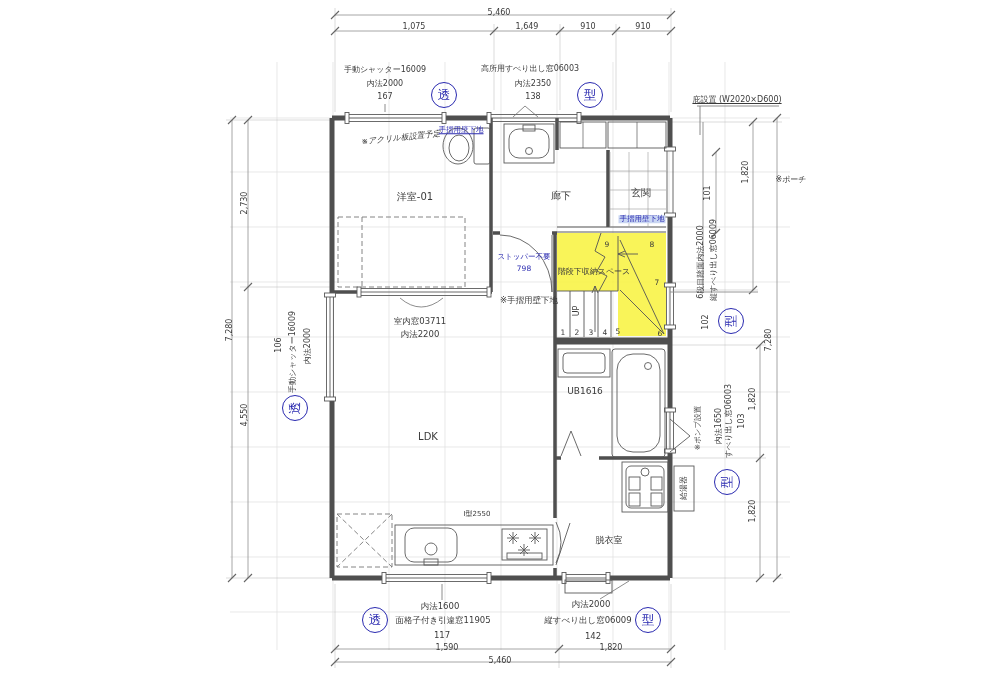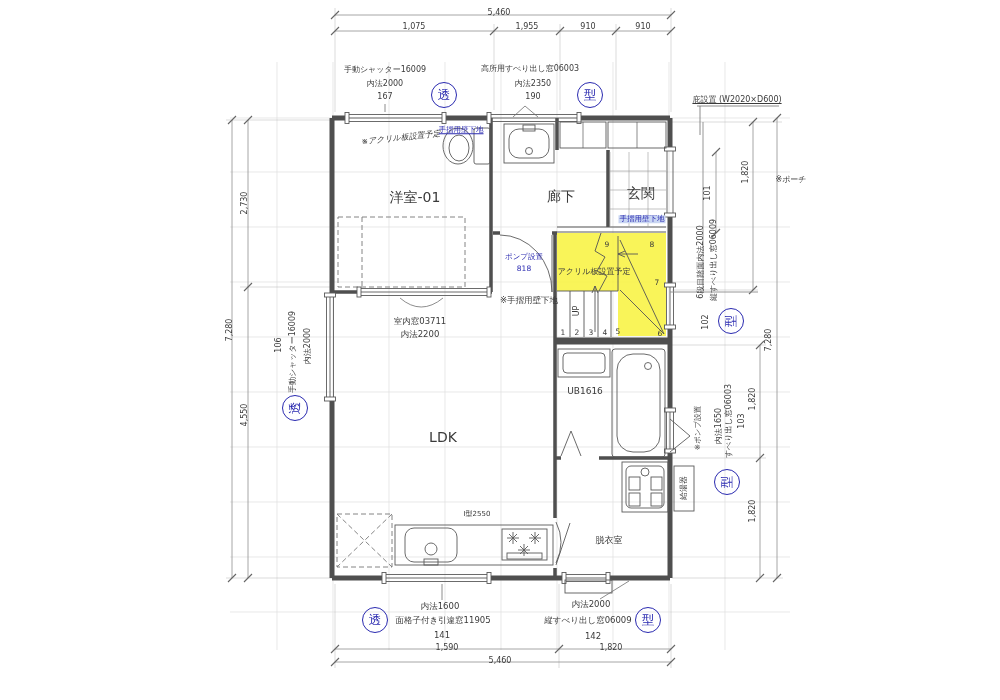--- a/index.html
+++ b/index.html
@@ -2,21 +2,21 @@
 <html><head>
 <meta charset="utf-8">
 <style>
   html,body{margin:0;padding:0;background:#fff;}
   #canvas{position:relative;width:1000px;height:700px;background:#fff;overflow:hidden;
           font-family:"DejaVu Sans",sans-serif;}
   #plan-svg{position:absolute;left:0;top:0;}
   .lbl{position:absolute;transform:translate(-50%,-50%);font-size:8.5px;color:#3a3a3a;
        white-space:nowrap;line-height:1;}
   .v{transform:translate(-50%,-50%) rotate(-90deg);}
-  .s7{font-size:7px}.s75{font-size:7.5px}.s8{font-size:8px}.s9{font-size:9px}.s10{font-size:14px}
+  .s7{font-size:7px}.s75{font-size:7.5px}.s8{font-size:8px}.s9{font-size:9px}.s10{font-size:10px}
   .blue{color:#2a2ab0}
   .u{text-decoration:underline}
   .hl{background:#c9d6f2;padding:0 1px}
   .it{font-style:italic;transform:translate(-50%,-50%) rotate(-6deg);}
   .circ{position:absolute;transform:translate(-50%,-50%);width:24px;height:24px;
         border:1.5px solid #2a2ab0;border-radius:50%;color:#2a2ab0;display:flex;
         align-items:center;justify-content:center;font-size:12.5px;background:transparent;}
   .circ.v{transform:translate(-50%,-50%) rotate(-90deg);}
 </style>
 </head>
@@ -196,32 +196,32 @@
     <path d="M385,104 V112"></path>
     <path d="M513,117 L525,106 L538,117"></path>
     <path d="M400,298 Q421,316 443,298"></path>
     <path d="M697,106 H779 M700,106 V135"></path>
     <path d="M600,599 L629,581 M442,600 V584"></path>
   </g>
 </svg>
 
 <div class="lbl s8" style="left:499px;top:13px">5,460</div>
 <div class="lbl s8" style="left:414px;top:27px">1,075</div>
-<div class="lbl s8" style="left:527px;top:27px">1,955</div>
+<div class="lbl s8" style="left:527px;top:27px">1,649</div>
 <div class="lbl s8" style="left:588px;top:27px">910</div>
 <div class="lbl s8" style="left:643px;top:27px">910</div>
 
 <div class="lbl s8" style="left:385px;top:70px">手動シャッター16009</div>
 <div class="lbl s8" style="left:385px;top:84px">内法2000</div>
 <div class="lbl s8" style="left:385px;top:97px">167</div>
 <div class="circ" style="left:444px;top:95px">透</div>
 
 <div class="lbl s8" style="left:530px;top:69px">高所用すべり出し窓06003</div>
 <div class="lbl s8" style="left:533px;top:84px">内法2350</div>
-<div class="lbl s8" style="left:533px;top:97px">190</div>
+<div class="lbl s8" style="left:533px;top:97px">138</div>
 <div class="circ" style="left:590px;top:95px">型</div>
 
 <div class="lbl s8 u" style="left:737px;top:100px">庇設置 (W2020×D600)</div>
 <div class="lbl s8" style="left:791px;top:180px">※ポーチ</div>
 <div class="lbl s8 v" style="left:746px;top:172px">1,820</div>
 <div class="lbl s8 v" style="left:708px;top:193px">101</div>
 
 <div class="lbl s8 v" style="left:245px;top:203px">2,730</div>
 <div class="lbl s8 v" style="left:230px;top:330px">7,280</div>
 <div class="lbl s8 v" style="left:245px;top:415px">4,550</div>
@@ -233,60 +233,60 @@
 
 <div class="lbl s8 it" style="left:401px;top:138px">※アクリル板設置予定</div>
 <div class="lbl s75 blue u" style="left:461px;top:130px">手摺用壁下地</div>
 <div class="lbl s10" style="left:415px;top:197px">洋室-01</div>
 <div class="lbl" style="left:420px;top:321px">室内窓03711</div>
 <div class="lbl" style="left:420px;top:334px">内法2200</div>
 
 <div class="lbl s10" style="left:561px;top:196px">廊下</div>
 <div class="lbl s10" style="left:641px;top:193px">玄関</div>
 <div class="lbl s75 blue hl" style="left:642px;top:219px">手摺用壁下地</div>
-<div class="lbl s75 blue" style="left:524px;top:257px">ポンプ設置</div>
-<div class="lbl s75 blue" style="left:524px;top:269px">818</div>
+<div class="lbl s75 blue" style="left:524px;top:257px">ストッパー不要</div>
+<div class="lbl s75 blue" style="left:524px;top:269px">798</div>
 <div class="lbl" style="left:529px;top:300px">※手摺用壁下地</div>
 
-<div class="lbl s8" style="left:594px;top:272px">アクリル板設置予定</div>
+<div class="lbl s8" style="left:594px;top:272px">階段下収納スペース</div>
 <div class="lbl s75" style="left:563px;top:333px">1</div>
 <div class="lbl s75" style="left:577px;top:333px">2</div>
 <div class="lbl s75" style="left:591px;top:333px">3</div>
 <div class="lbl s75" style="left:605px;top:333px">4</div>
 <div class="lbl s75" style="left:618px;top:332px">5</div>
 <div class="lbl s75" style="left:660px;top:334px">6</div>
 <div class="lbl s75" style="left:657px;top:283px">7</div>
 <div class="lbl s75" style="left:652px;top:245px">8</div>
 <div class="lbl s75" style="left:607px;top:245px">9</div>
 <div class="lbl s8 v" style="left:577px;top:311px">UP</div>
 
 <div class="lbl s8 v" style="left:701px;top:262px">6段目踏面内法2000</div>
 <div class="lbl s8 v" style="left:714px;top:260px">縦すべり出し窓06009</div>
 <div class="lbl s8 v" style="left:706px;top:322px">102</div>
 <div class="circ v" style="left:731px;top:321px">型</div>
 <div class="lbl s8 v" style="left:769px;top:340px">7,280</div>
 
-<div class="lbl s10" style="left:443px;top:437px">LDK</div>
+<div class="lbl s10" style="left:428px;top:437px">LDK</div>
 <div class="lbl s9" style="left:585px;top:391px">UB1616</div>
 <div class="lbl s7" style="left:477px;top:514px">I型2550</div>
 <div class="lbl s9" style="left:609px;top:540px">脱衣室</div>
 
 <div class="lbl s75 v" style="left:698px;top:428px">※ポンプ設置</div>
 <div class="lbl s8 v" style="left:719px;top:426px">内法1650</div>
 <div class="lbl s8 v" style="left:729px;top:421px">すべり出し窓06003</div>
 <div class="lbl s8 v" style="left:742px;top:421px">103</div>
 <div class="lbl s8 v" style="left:753px;top:399px">1,820</div>
 <div class="lbl s8 v" style="left:684px;top:488px">給湯器</div>
 <div class="circ v" style="left:727px;top:482px">型</div>
 <div class="lbl s8 v" style="left:753px;top:511px">1,820</div>
 
 <div class="circ" style="left:375px;top:620px">透</div>
 <div class="lbl" style="left:440px;top:606px">内法1600</div>
 <div class="lbl" style="left:443px;top:620px">面格子付き引違窓11905</div>
-<div class="lbl" style="left:442px;top:635px">141</div>
+<div class="lbl" style="left:442px;top:635px">117</div>
 <div class="lbl s8" style="left:447px;top:648px">1,590</div>
 
 <div class="lbl" style="left:591px;top:604px">内法2000</div>
 <div class="lbl" style="left:588px;top:620px">縦すべり出し窓06009</div>
 <div class="lbl" style="left:593px;top:636px">142</div>
 <div class="lbl s8" style="left:611px;top:648px">1,820</div>
 <div class="circ" style="left:648px;top:620px">型</div>
 <div class="lbl s8" style="left:500px;top:661px">5,460</div>
 
 </div>

